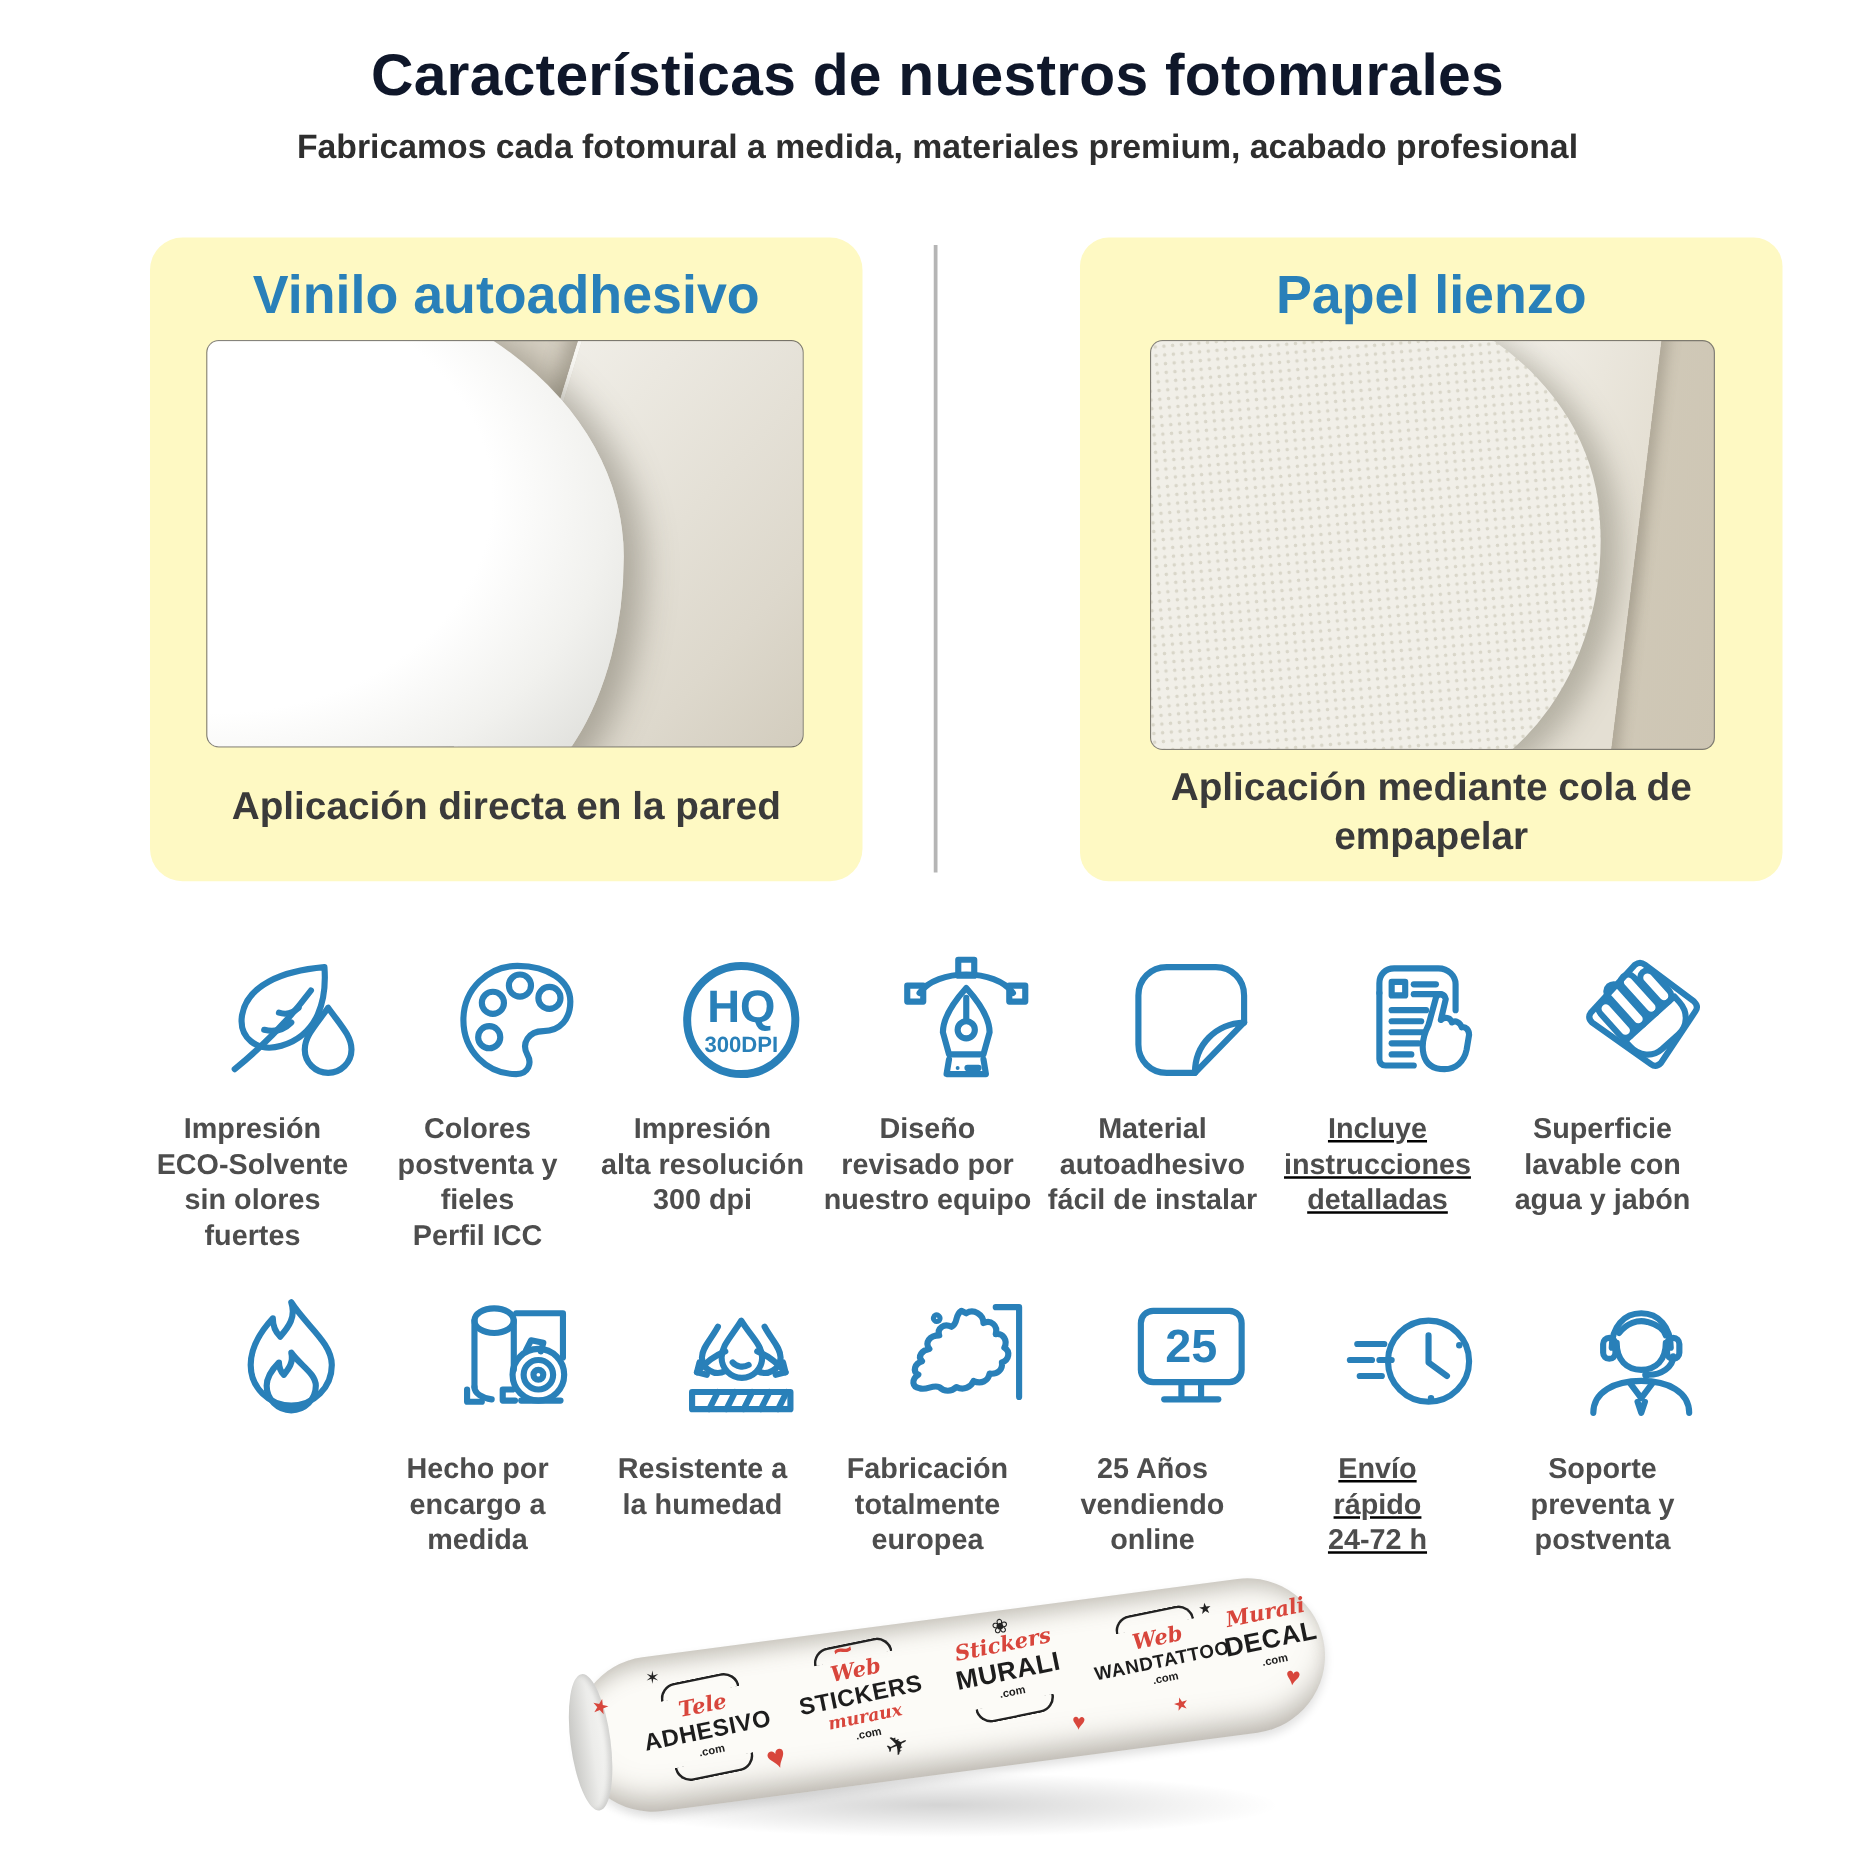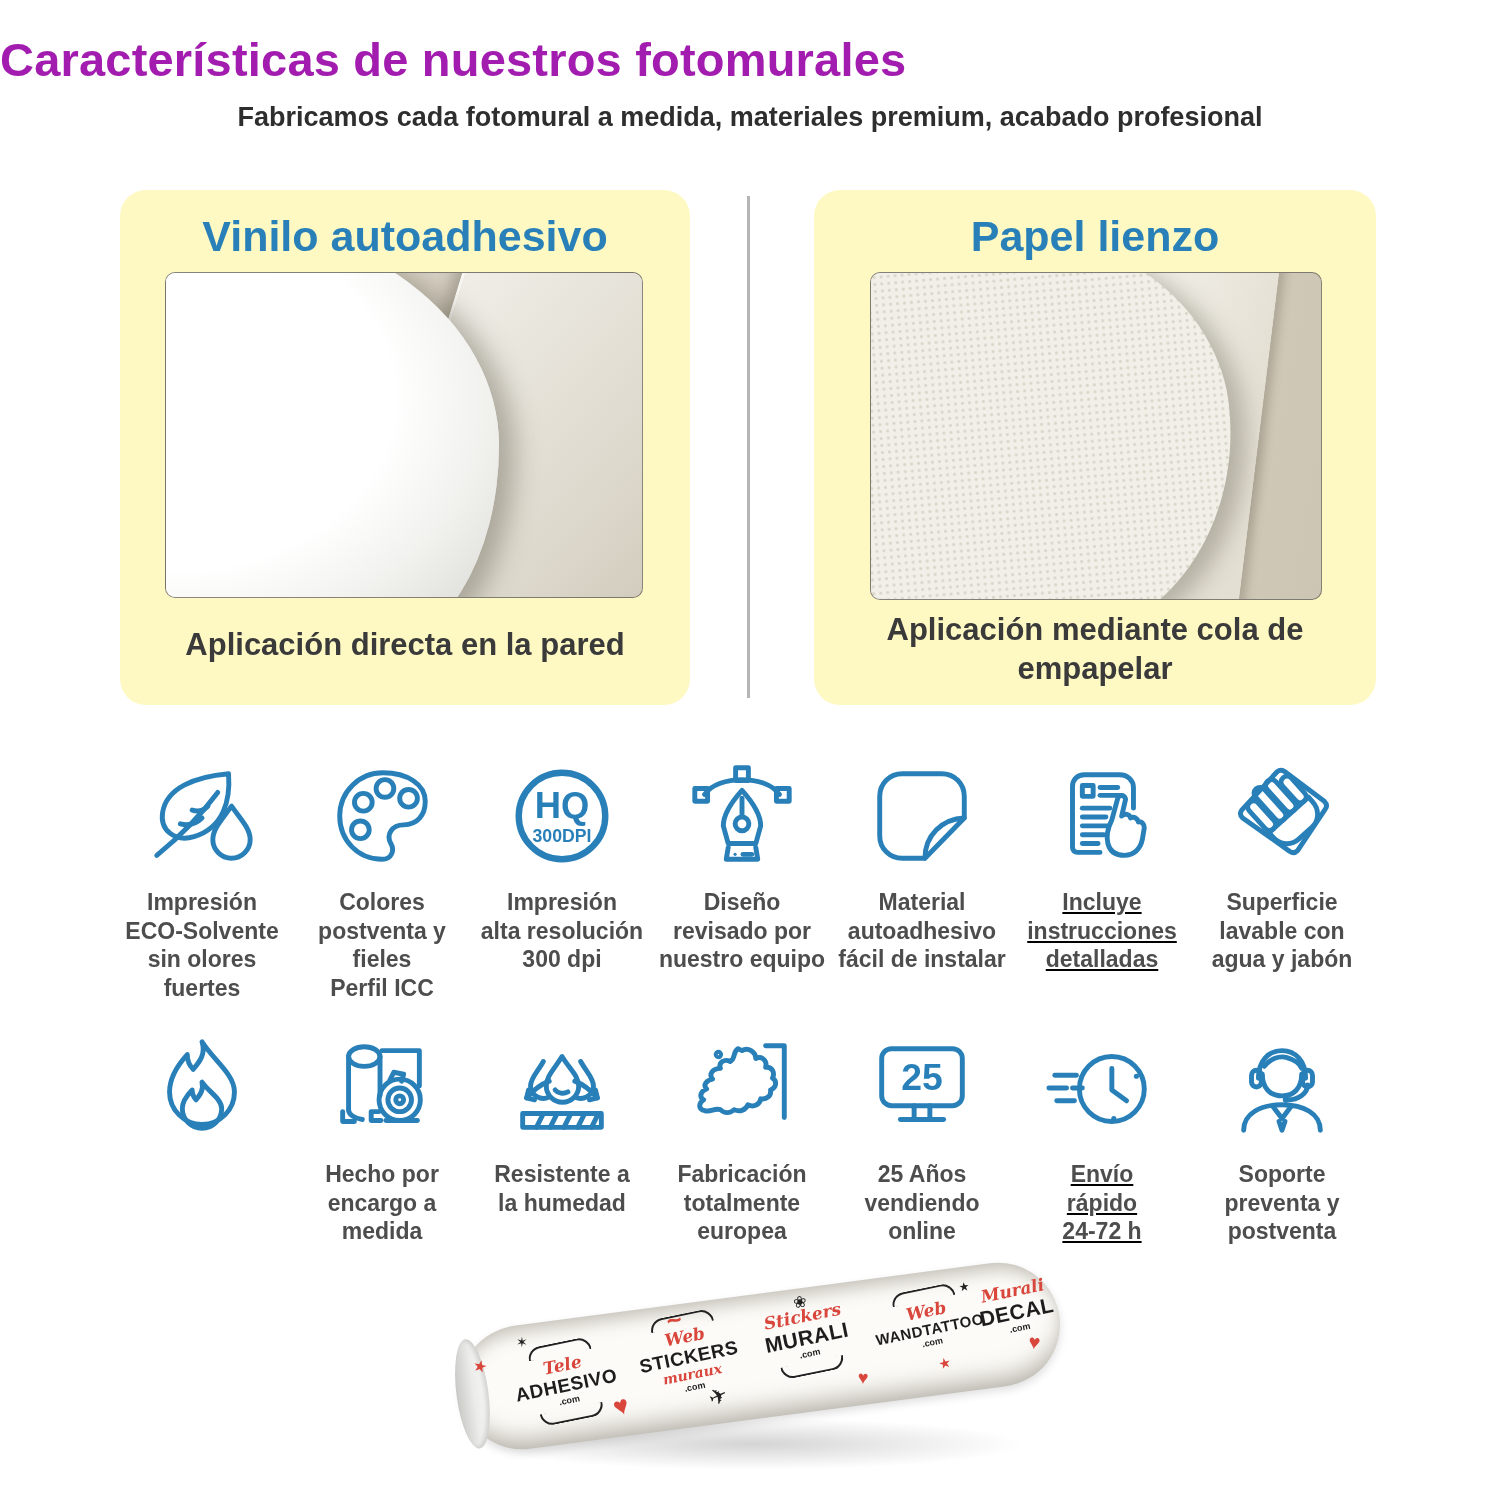--- a/index.html
+++ b/index.html
@@ -1,29 +1,29 @@
 <!DOCTYPE html>
 <html><head>
 <meta charset="utf-8">
 <style>
   html,body{margin:0;padding:0;background:#ffffff;}
   *{box-sizing:border-box;}
   .canvas{position:relative;width:1500px;height:1500px;background:#ffffff;overflow:hidden;
           font-family:"Liberation Sans","DejaVu Sans",sans-serif;}
 
   
-  .page-title{position:absolute;top:32px;left:0;width:100%;text-align:left;
-              font-size:47px;font-weight:800;color:#a21caf;letter-spacing:.2px;}
+  .page-title{position:absolute;top:32px;left:0;width:100%;text-align:center;
+              font-size:47px;font-weight:800;color:#0f172a;letter-spacing:.2px;}
   .page-subtitle{position:absolute;top:102px;left:0;width:100%;text-align:center;
               font-size:27px;font-weight:600;color:#2e2e2e;}
 
   
   .card{position:absolute;top:190px;height:515px;background:#fef9c3;border-radius:26px;}
   .card.left{left:120px;width:570px;}
-  .card.right{left:814px;width:562px;}
+  .card.right{left:864px;width:562px;border-radius:23px;}
   .card-title{position:absolute;top:22px;left:0;width:100%;text-align:center;
               font-size:43px;font-weight:800;color:#2980b9;}
   .card-photo{position:absolute;top:82px;border-radius:10px;overflow:hidden;
               border:1px solid rgba(60,60,55,.55);}
   .card.left  .card-photo{left:45px;width:478px;height:326px;}
   .card.right .card-photo{left:56px;width:452px;height:328px;}
   .card-caption{position:absolute;left:0;width:100%;text-align:center;
               font-size:31px;font-weight:600;color:#3a3a3a;line-height:1.28;white-space:pre-line;}
   .card.left  .card-caption{bottom:40px;text-align:center;}
   .card.right .card-caption{bottom:16px;}
@@ -47,21 +47,21 @@
                transform:rotate(7deg);box-shadow:6px 0 10px rgba(95,90,75,.3);}
   .canvas-curl{position:absolute;left:-14%;top:-14%;width:94%;height:128%;
                background-color:#f1efe8;
                background-image:radial-gradient(#d9d6c9 1.2px,transparent 1.7px);
                background-size:7px 7px;transform:rotate(-5deg);
                border-radius:0 68% 52% 0 / 0 58% 62% 0;
                box-shadow:14px 8px 22px rgba(90,85,70,.35);}
 
   
   .feat{position:absolute;width:180px;text-align:center;}
-  .feat .ic{height:128px;display:flex;align-items:center;justify-content:center;}
+  .feat .ic{height:128px;display:flex;align-items:center;justify-content:flex-end;}
   .feat svg{width:118px;height:118px;}
   .feat .lbl{margin-top:8px;white-space:pre-line;font-size:23px;font-weight:700;
              color:#4d4d4d;line-height:1.24;}
   .row1{top:752px;} .row2{top:1024px;}
   .c0{left:112px;}  .c1{left:292px;} .c2{left:472px;} .c3{left:652px;}
   .c4{left:832px;}  .c5{left:1012px;text-decoration:underline;} .c6{left:1192px;}
 
   
   .tube-shadow{position:absolute;left:478px;top:1418px;width:548px;height:52px;
                background:radial-gradient(ellipse at center,rgba(0,0,0,.17) 0%,rgba(0,0,0,0) 70%);}

